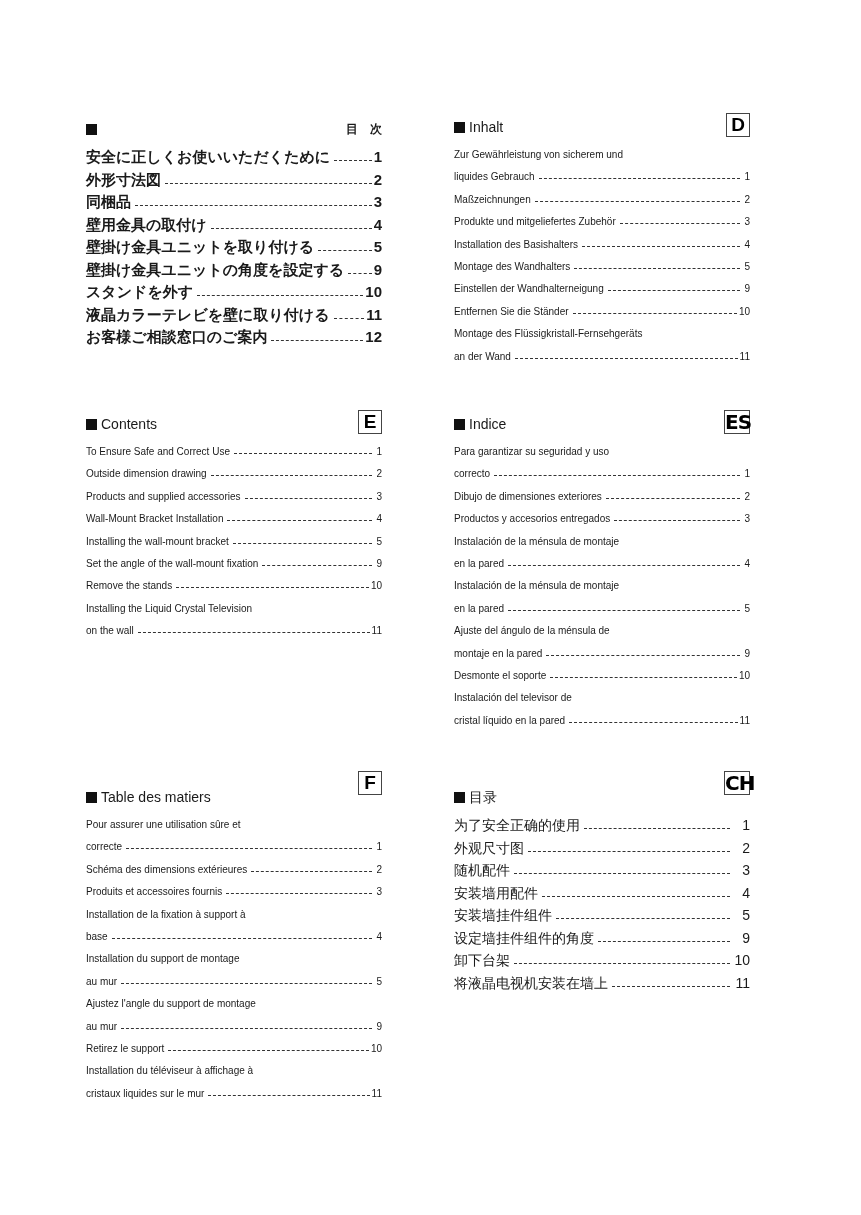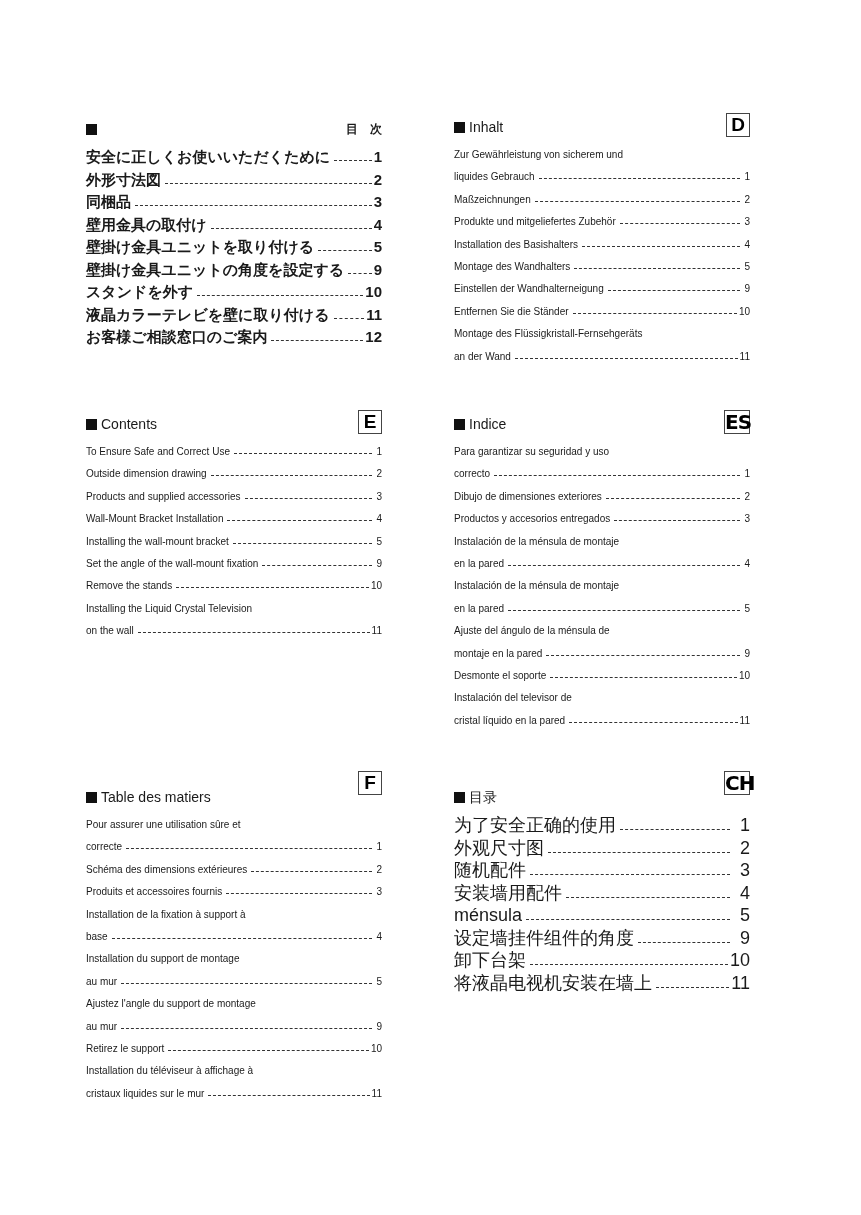--- a/index.html
+++ b/index.html
@@ -33,21 +33,21 @@
   .row .dots {
     flex: 1 1 auto; overflow: hidden; margin: 0 2px 0 4px;
     position: relative; height: 10px;
   }
   .row .dots::after {
     content: ""; position: absolute; left: 0; right: 0; bottom: 1px;
     border-bottom: 1px dashed #333;
   }
   .row .p { flex: 0 0 auto; text-align: right; min-width: 8px; }
   .jp-entries .entry { font-size: 15px; font-weight: bold; line-height: 22.5px; }
-  .ch-entries .entry { font-size: 18px; line-height: 22.5px; }
+  .ch-entries .entry { font-size: 14px; line-height: 22.5px; }
   .ch-entries .row .p { min-width: 18px; }
 </style>
 </head>
 <body>
 
 <div class="section" style="left:86px; top:118px;">
   <div class="sec-head jp">
     <span class="sq"></span>
     <span>目　次</span>
   </div>
@@ -425,21 +425,21 @@
       </div>
       <div class="entry">
         <div class="row">
           <span class="t">安装墙用配件</span>
           <span class="dots"></span>
           <span class="p">4</span>
         </div>
       </div>
       <div class="entry">
         <div class="row">
-          <span class="t">ménsula</span>
+          <span class="t">安装墙挂件组件</span>
           <span class="dots"></span>
           <span class="p">5</span>
         </div>
       </div>
       <div class="entry">
         <div class="row">
           <span class="t">设定墙挂件组件的角度</span>
           <span class="dots"></span>
           <span class="p">9</span>
         </div>

